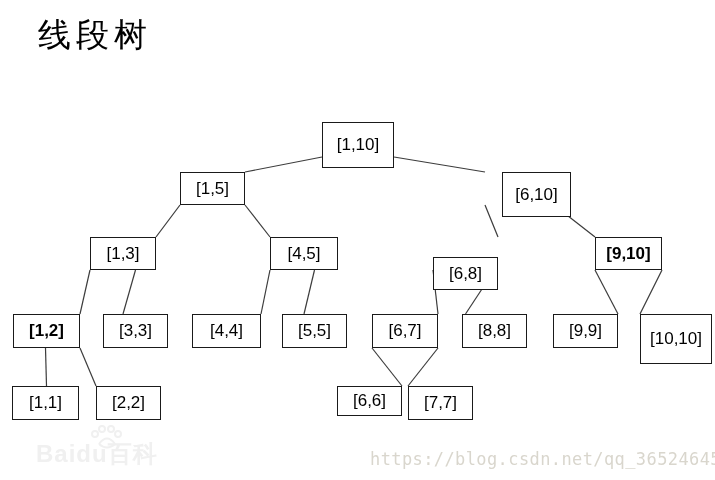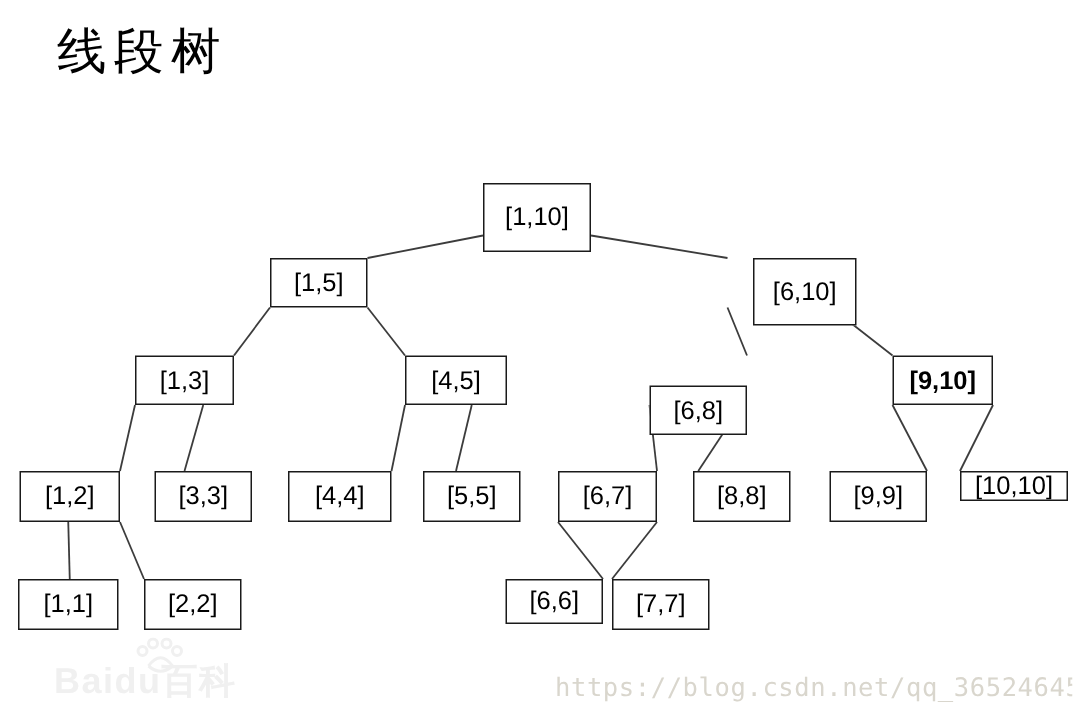--- a/index.html
+++ b/index.html
@@ -66,28 +66,28 @@
         <line x1="438" y1="348" x2="408" y2="386" stroke="#3c3c3c" stroke-width="1.2"></line>
       </svg>
 
   <div class="node" style="left: 322px; top: 122px; width: 72px; height: 46px;">[1,10]</div>
       <div class="node" style="left: 180px; top: 172px; width: 65px; height: 33px;">[1,5]</div>
       <div class="node" style="left: 485px; top: 172px; width: 69px; height: 45px; margin-left: 17px;">[6,10]</div>
       <div class="node" style="left: 90px; top: 237px; width: 66px; height: 33px;">[1,3]</div>
       <div class="node" style="left: 270px; top: 237px; width: 68px; height: 33px;">[4,5]</div>
       <div class="node" style="left: 433px; top: 237px; width: 65px; height: 33px; margin-top: 20px;">[6,8]</div>
       <div class="node" style="left: 595px; top: 237px; width: 67px; height: 33px; font-weight: bold;">[9,10]</div>
-      <div class="node" style="left: 13px; top: 314px; width: 67px; height: 34px;">[1,2]</div>
+      <div class="node" style="left: 13px; top: 314px; width: 67px; height: 34px; font-weight: bold;">[1,2]</div>
       <div class="node" style="left: 103px; top: 314px; width: 65px; height: 34px;">[3,3]</div>
       <div class="node" style="left: 192px; top: 314px; width: 69px; height: 34px;">[4,4]</div>
       <div class="node" style="left: 282px; top: 314px; width: 65px; height: 34px;">[5,5]</div>
       <div class="node" style="left: 372px; top: 314px; width: 66px; height: 34px;">[6,7]</div>
       <div class="node" style="left: 462px; top: 314px; width: 65px; height: 34px;">[8,8]</div>
       <div class="node" style="left: 553px; top: 314px; width: 65px; height: 34px;">[9,9]</div>
-      <div class="node" style="left: 640px; top: 314px; width: 72px; height: 20px;">[10,10]</div>
+      <div class="node" style="left: 640px; top: 314px; width: 72px; height: 50px;">[10,10]</div>
       <div class="node" style="left: 12px; top: 386px; width: 67px; height: 34px;">[1,1]</div>
       <div class="node" style="left: 96px; top: 386px; width: 65px; height: 34px;">[2,2]</div>
       <div class="node" style="left: 337px; top: 386px; width: 65px; height: 30px;">[6,6]</div>
       <div class="node" style="left: 408px; top: 386px; width: 65px; height: 34px;">[7,7]</div>
     </div>
 
   <div class="wm-logo">
     <svg class="paw" width="42" height="24" viewBox="0 0 42 24">
       <g fill="none" stroke="#f0f0f0" stroke-width="2">
         <circle cx="9" cy="9" r="3"></circle>

